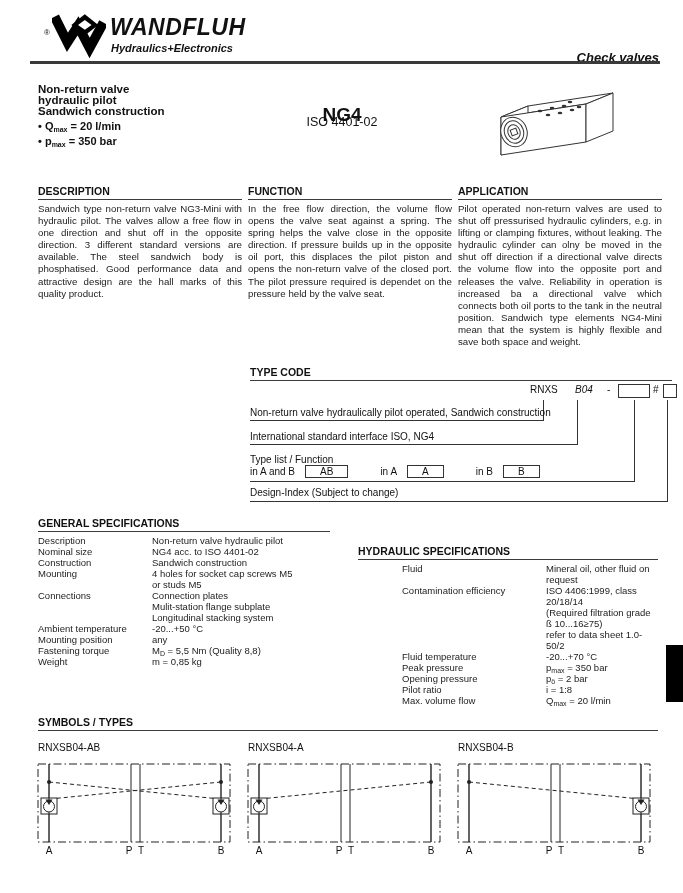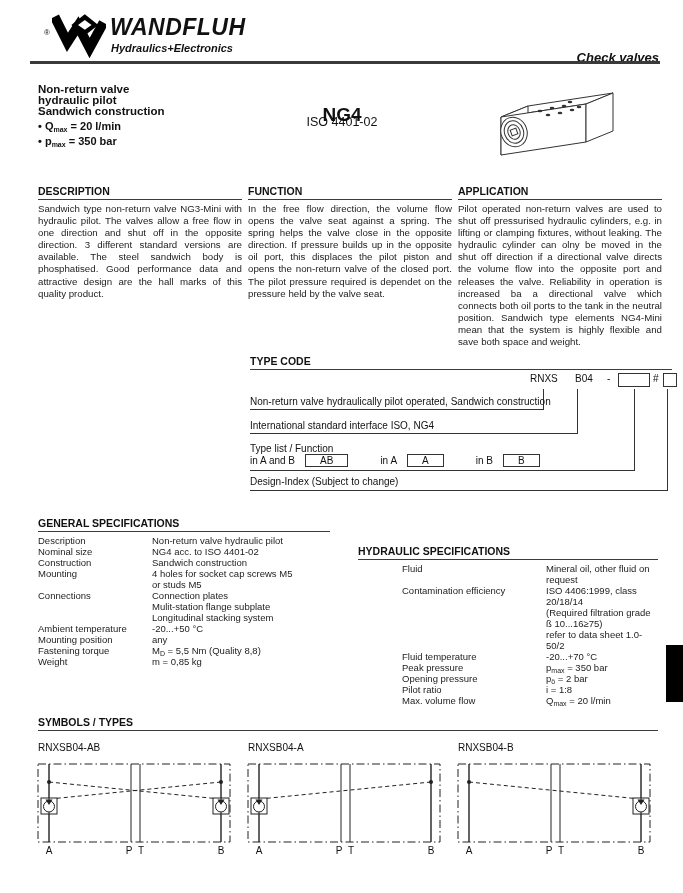--- a/index.html
+++ b/index.html
@@ -102,26 +102,26 @@
   </div>
   <div class="abs col" style="left:248px;top:185px;">
     <div class="sec-head">FUNCTION</div>
     <div class="col-body">In the free flow direction, the volume flow opens the valve seat against a spring. The spring helps the valve close in the opposite direction. If pressure builds up in the opposite oil port, this displaces the pilot piston and opens the non-return valve of the closed port. The pilot pressure required is dependet on the pressure held by the valve seat.</div>
   </div>
   <div class="abs col" style="left:458px;top:185px;">
     <div class="sec-head">APPLICATION</div>
     <div class="col-body">Pilot operated non-return valves are used to shut off pressurised hydraulic cylinders, e.g. in lifting or clamping fixtures, without leaking. The hydraulic cylinder can olny be moved in the shut off direction if a directional valve directs the volume flow into the opposite port and releases the valve. Reliability in operation is increased ba a directional valve which connects both oil ports to the tank in the neutral position. Sandwich type elements NG4-Mini mean that the system is highly flexible and save both space and weight.</div>
   </div>
 
-  <div class="abs" style="left:250px;top:355px;width:422px;height:145px;">
+  <div class="abs" style="left:250px;top:366px;width:422px;height:145px;">
     <div class="sec-head">TYPE CODE</div>
 
     <div class="abs" style="left:0;top:18px;width:422px;height:16px;">
       <span class="tc-part" style="left:280px;">RNXS</span>
-      <span class="tc-part" style="left:325px;">B04</span>
+      <span class="tc-part" style="left:325px;font-style:italic;">B04</span>
       <span class="tc-part" style="left:357px;">-</span>
       <span class="tc-box" style="left:368px;width:30px;"></span>
       <span class="tc-part" style="left:403px;">#</span>
       <span class="tc-box" style="left:413px;width:12px;"></span>
     </div>
 
     <div class="tc-connector" style="top:34px;width:417px;height:101px;"></div>
     <div class="tc-connector" style="top:34px;width:384px;height:81px;"></div>
     <div class="tc-connector" style="top:34px;width:327px;height:44px;"></div>
     <div class="tc-connector" style="top:34px;width:293px;height:20px;"></div>

